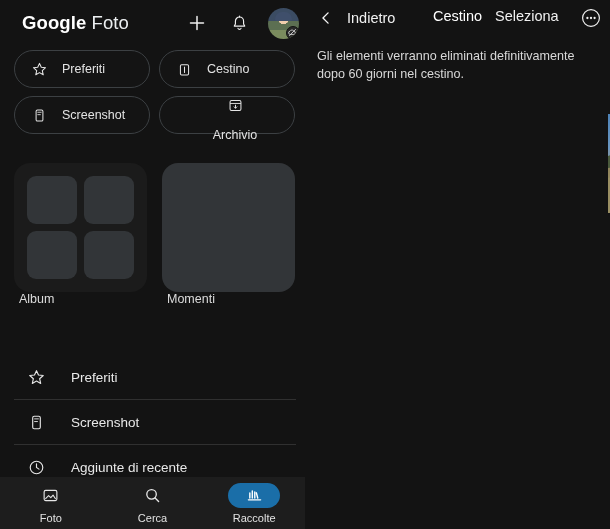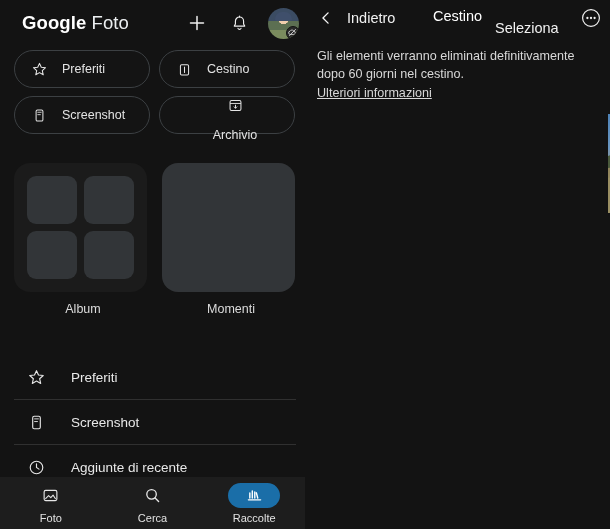--- a/index.html
+++ b/index.html
@@ -70,23 +70,22 @@
   #card-momenti { left: 162px; top: 0; }
   .card-shape { width: 133px; height: 129px; border-radius: 16px; }
   #album-shape {
     background: #1b1b1b;
     display: grid; grid-template-columns: 1fr 1fr; grid-template-rows: 1fr 1fr;
     gap: 7px; padding: 13px;
   }
   #album-shape > i { background: #323538; border-radius: 9px; display:block; }
   #momenti-shape { background: #323538; }
   .card-label {
-    margin-top: 10px; font-size: 12.5px; color: #dcdcdc;
+    font-size: 12.5px; color: #dcdcdc;
     padding-left: 5px;
-    text-align: center;
   }
 
   
   #list { position: absolute; left: 0; top: 355px; width: 305px; }
   .list-item {
     position: relative; height: 45px; display: flex; align-items: center;
     padding-left: 27px; gap: 25px;
   }
   .list-label { font-size: 13.5px; color: #e8e8e8; }
   .divider {
@@ -121,21 +120,21 @@
   #back-btn {
     position: absolute; left: 8px; top: 3px; height: 30px;
     display: flex; align-items: center; gap: 7px; padding: 0 5px;
   }
   #back-label { font-size: 14.5px; color: #f1f1f1; margin-left: 6px; }
   #right-title {
     position: absolute; left: 128px; top: 8px;
     font-size: 14.5px; color: #ffffff; font-weight: 500;
   }
   #select-btn {
-    position: absolute; left: 190px; top: 20px;
+    position: absolute; left: 190px; top: 8px;
     font-size: 14.5px; color: #f1f1f1; text-align: right;
   }
   #more-btn {
     position: absolute; left: 273px; top: 5px; width: 26px; height: 26px;
     display:flex; align-items:center; justify-content:center;
   }
 
   #notice {
     position: absolute; left: 12px; top: 48px; width: 285px;
     font-size: 12.6px; line-height: 1.42; color: #d8d8d8;
@@ -350,21 +349,20 @@
             <circle cx="11" cy="11" r="1.15" fill="#f0f0f0"></circle>
             <circle cx="14.6" cy="11" r="1.15" fill="#f0f0f0"></circle>
           </svg>
         </span>
       </div>
     </div>
 
     <div id="notice">
       <span>Gli elementi verranno eliminati definitivamente dopo 60 giorni nel cestino.</span>
       <br>
-      <span id="notice-link">Ulteriori informazioni</span>
     </div>
 
     <div id="photo-thumb">
       <svg width="103" height="99" viewBox="0 0 103 99">
         <defs>
           <linearGradient id="sky" x1="0" y1="0" x2="0" y2="1">
             <stop offset="0%" stop-color="#4e83b8"></stop>
             <stop offset="100%" stop-color="#9fbcd2"></stop>
           </linearGradient>
           <linearGradient id="fg" x1="0" y1="0" x2="0" y2="1">

